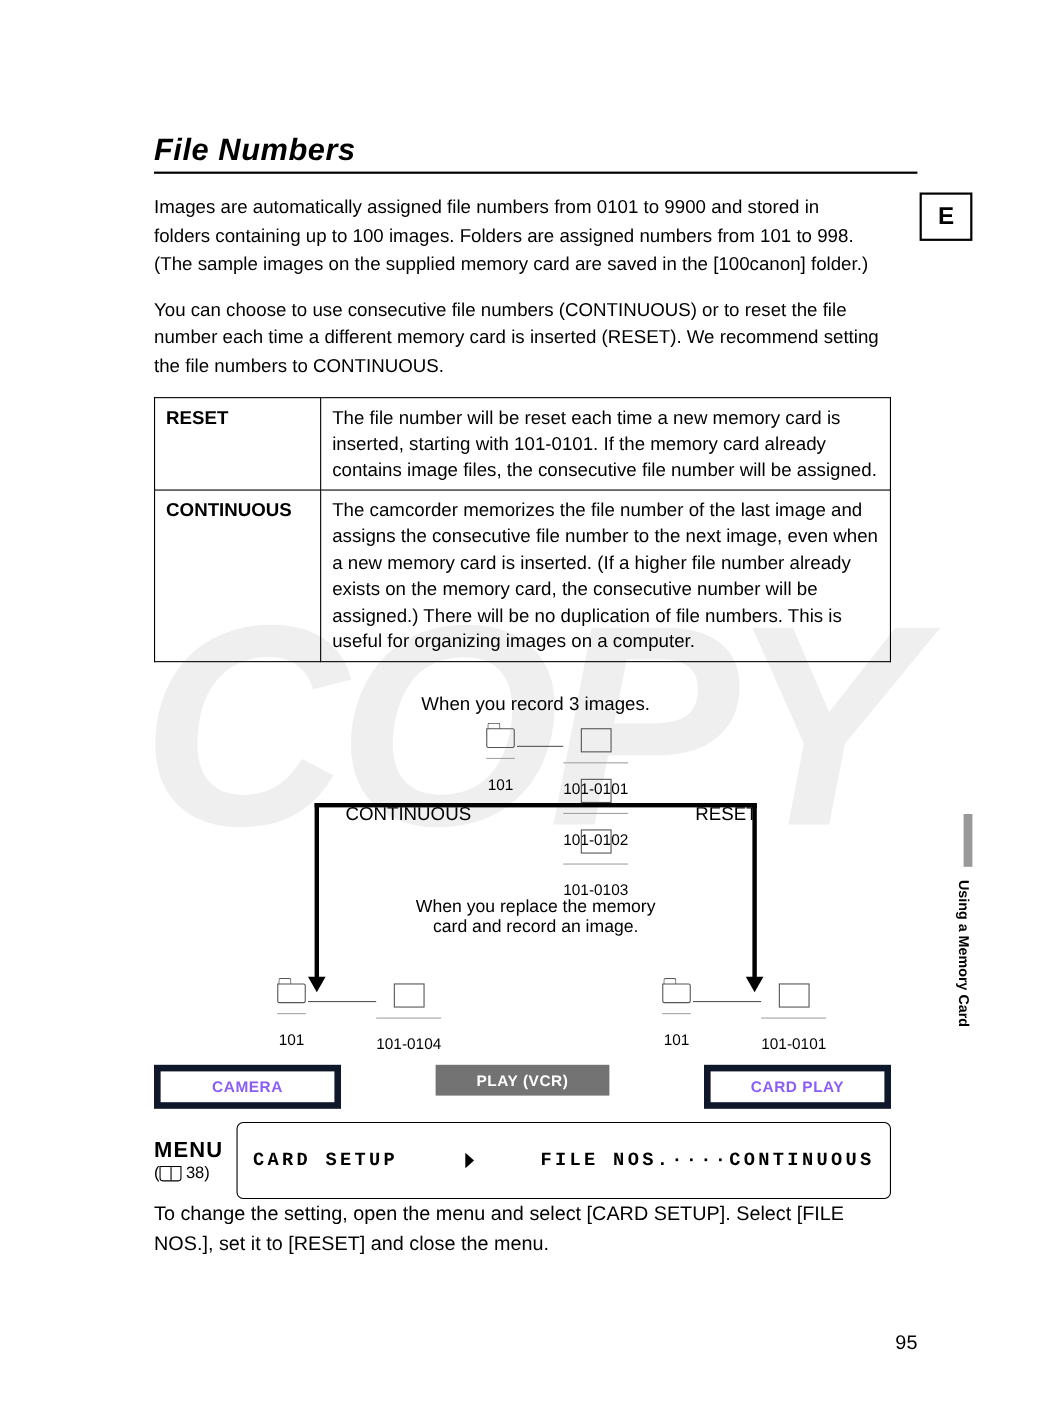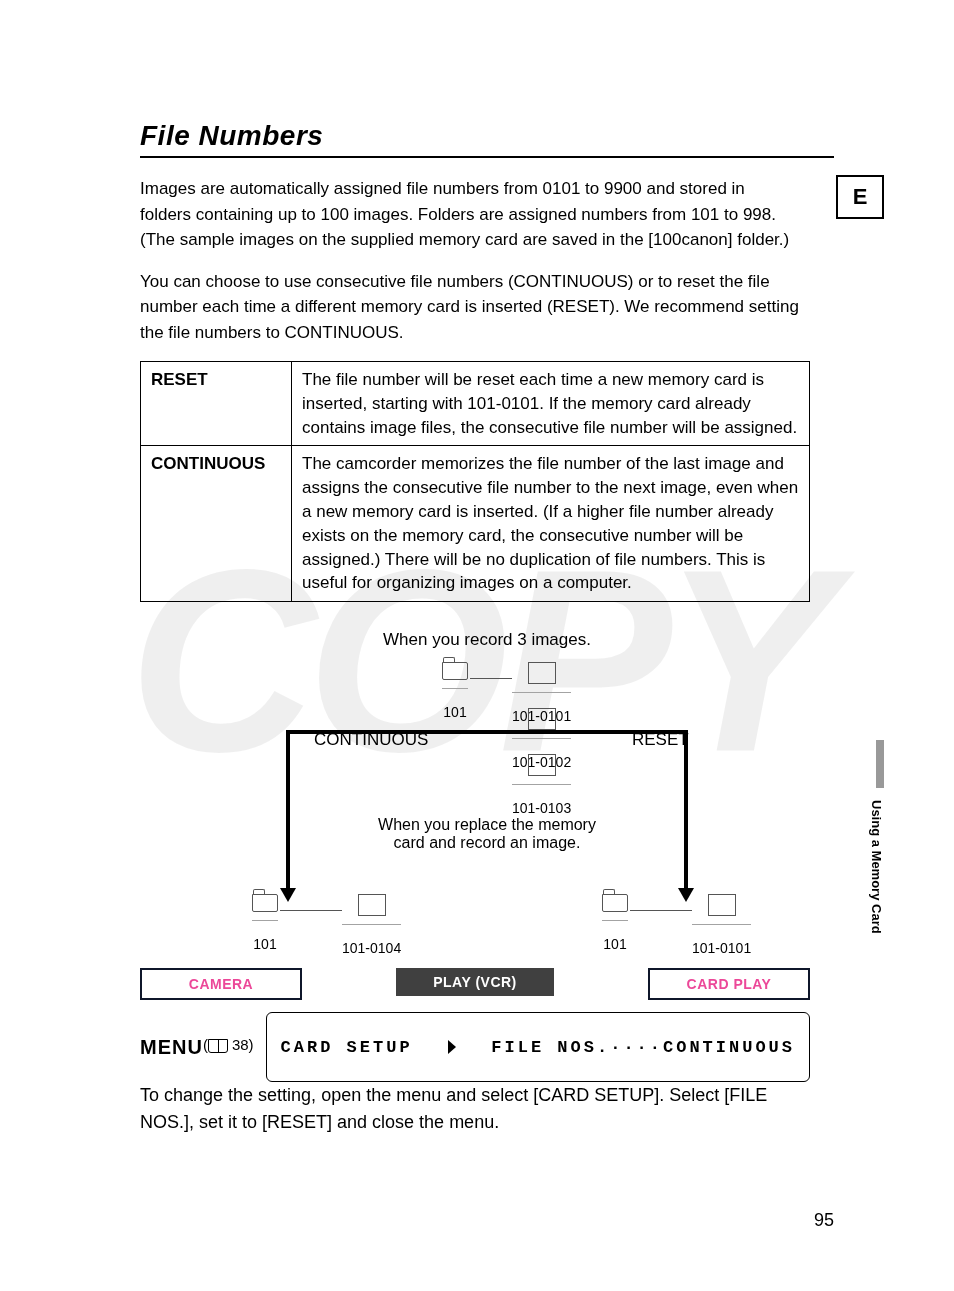--- a/index.html
+++ b/index.html
@@ -27,25 +27,25 @@
   .leg.r{left:532px;top:100px;height:160px}
   .arrow{position:absolute;width:0;height:0;border-left:8px solid transparent;border-right:8px solid transparent;border-top:14px solid #000}
   .arrow.l{left:128px;top:258px}
   .arrow.r{left:526px;top:258px}
   .branch-l{position:absolute;left:138px;top:100px;font-size:17px;transform:translateX(24px)}
   .branch-r{position:absolute;left:536px;top:100px;font-size:17px;transform:translateX(-56px)}
   .side-tab{position:absolute;right:70px;top:740px;width:8px;height:48px;background:#999}
   .side-label{position:absolute;right:70px;top:800px;font-size:13px;font-weight:bold;writing-mode:vertical-rl}
   .mode-row{display:flex;justify-content:space-between;width:670px;margin:6px 0 12px 0}
   .mode-btn{width:158px;height:28px;display:flex;align-items:center;justify-content:center;font-size:14px;font-weight:bold;letter-spacing:.5px}
-  .mode-btn.off{border:2px solid #0f172a;color:#ec4899}
-  .mode-btn.dark{background:#404040;color:#fff}
+  .mode-btn.off{border:6px solid #0f172a;color:#8b5cf6}
+  .mode-btn.dark{background:#737373;color:#fff}
   .mode-btn.bright{border:2px solid #000;color:#000}
   .menu-row{display:flex;align-items:center;width:670px;gap:12px}
-  .menu-label{display:flex;flex-direction:row;align-items:flex-start}
+  .menu-label{display:flex;flex-direction:column;align-items:flex-start}
   .menu-label .m{font-weight:900;font-size:20px;letter-spacing:1px}
   .menu-label .p{font-size:15px}
   .book-icon{display:inline-block;width:18px;height:12px;border:1.5px solid #000;border-radius:0 0 3px 3px;position:relative;margin-right:4px;vertical-align:middle}
   .book-icon:after{content:"";position:absolute;left:50%;top:0;bottom:0;width:1px;background:#000}
   .menu-box{flex:1;height:40px;border:1.5px solid #000;border-radius:6px;display:flex;align-items:center;padding:14px 14px;font-family:"Courier New",monospace;font-size:17px;font-weight:bold;letter-spacing:3px;justify-content:space-between}
   .menu-box .tri{width:0;height:0;border-top:7px solid transparent;border-bottom:7px solid transparent;border-left:8px solid #000}
   .instr{font-weight:normal;font-size:18px;line-height:1.5;margin-top:0;max-width:670px}
   .pnum{position:absolute;right:120px;bottom:60px;font-size:18px}
 </style>
 </head>

